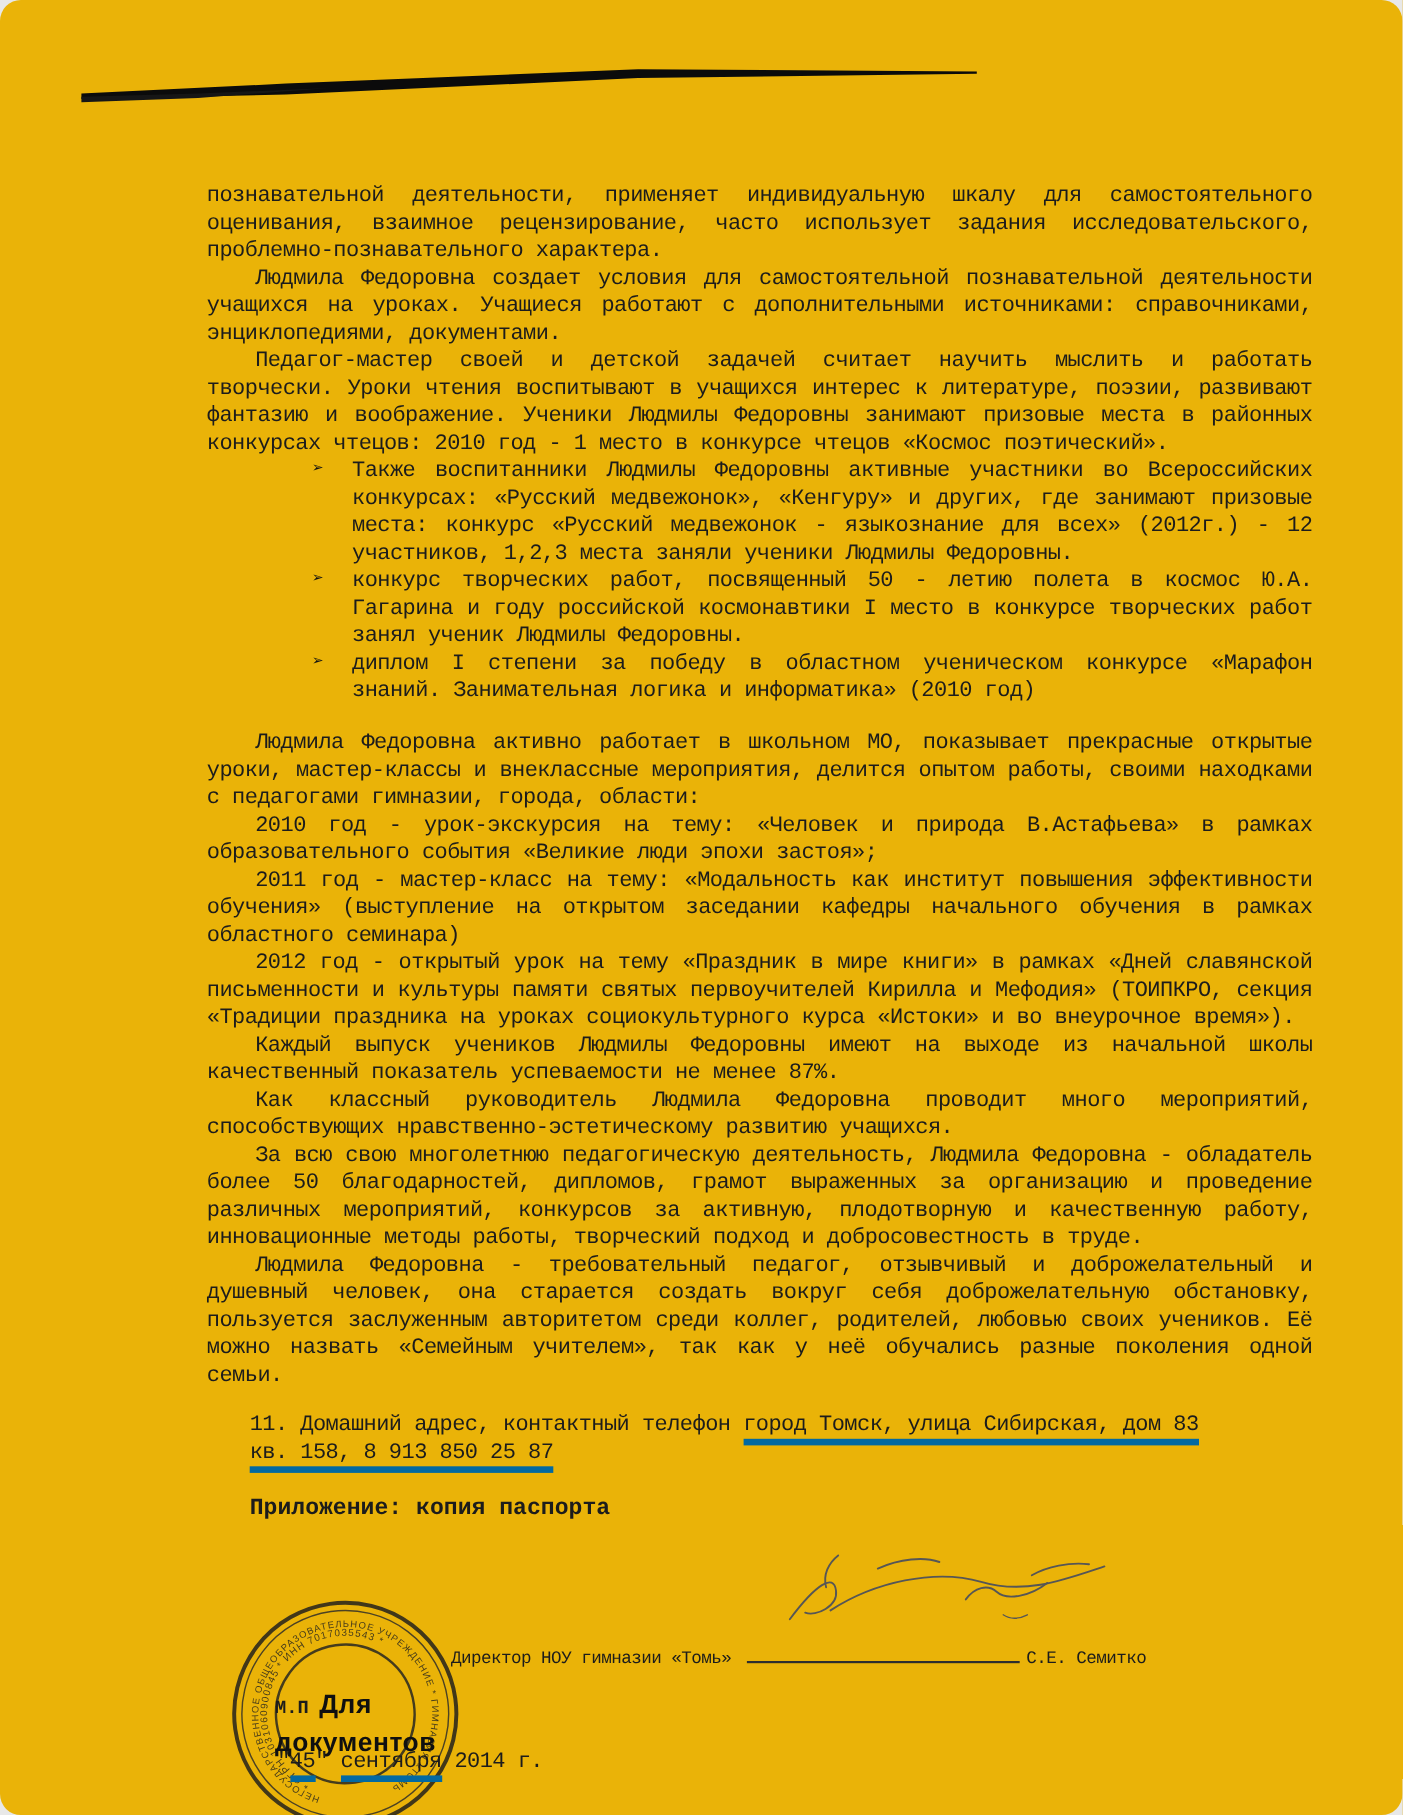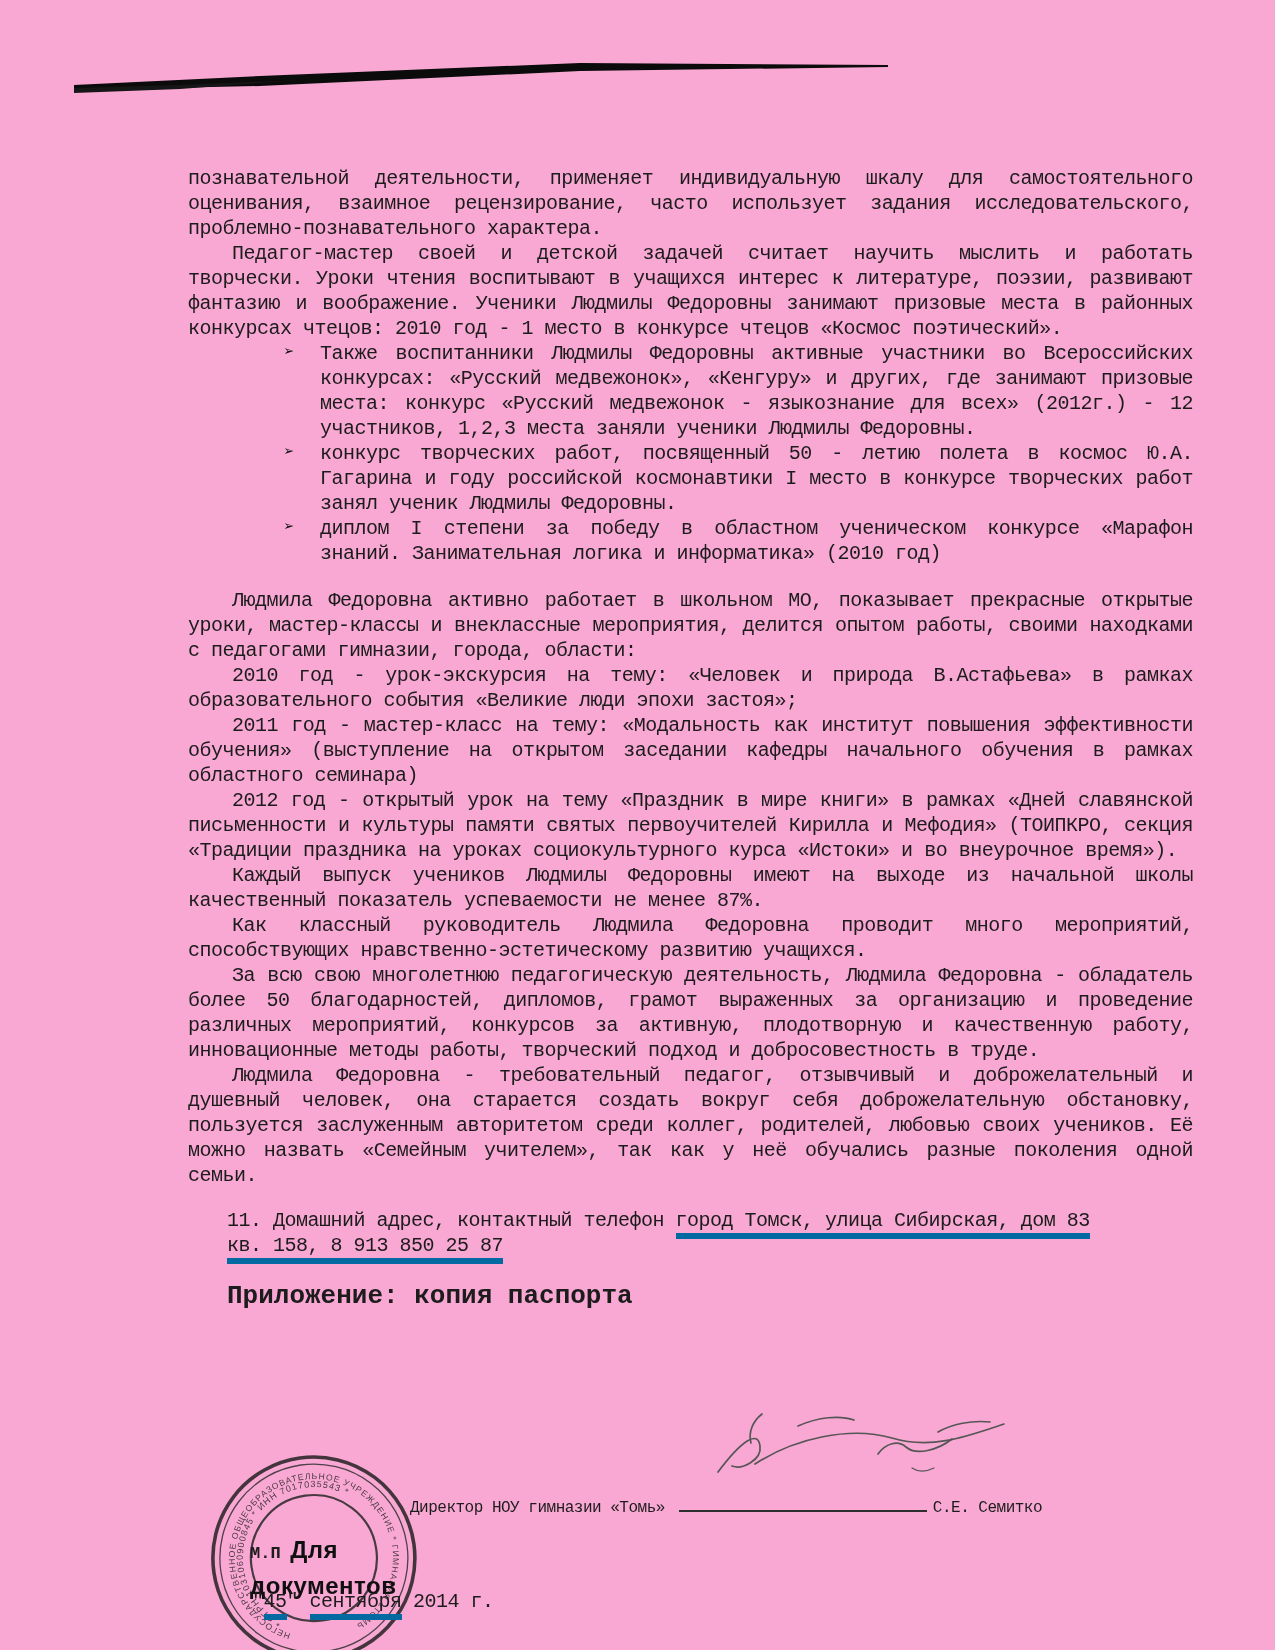--- a/index.html
+++ b/index.html
@@ -1,35 +1,36 @@
 <!DOCTYPE html>
 <html><head>
 <meta charset="utf-8">
 <style>
   html,body{margin:0;padding:0;background:#e8e8e8;}
   .page{
     position:relative;width:1275px;height:1650px;margin:0 auto;
-    background:#f9a8d4;overflow:hidden;
+    background:#eab308;overflow:hidden;
     font-family:"Liberation Mono","DejaVu Sans Mono",monospace;
     color:#1c1c1c;
+    border-radius:19px;
   }
   .streak{position:absolute;left:60px;top:52px;width:830px;height:46px;z-index:1;}
   .flow{
     position:absolute;left:188px;top:166px;width:1005px;z-index:2;
     font-size:20px;line-height:25px;letter-spacing:-0.5px;
   }
   .p{margin:0;text-align:justify;text-align-last:left;}
   .indent{text-indent:44px;}
   .gap-top{margin-top:22px;}
   ul.achievements{margin:0;padding:0 0 0 132px;list-style:none;}
   ul.achievements li{position:relative;text-align:justify;text-align-last:left;margin:0;}
   .bullet-arrow{position:absolute;left:-36px;top:-1px;font-size:17px;color:#111;}
   .address{margin-top:20px;padding-left:39px;}
   .u{border-bottom:6px solid #0369a1;padding-bottom:1px;}
-  .attachment{margin-top:26px;padding-left:39px;font-weight:bold;font-size:26px;letter-spacing:0;}
+  .attachment{margin-top:26px;padding-left:39px;font-weight:bold;font-size:21px;letter-spacing:0;}
   .director-row{
     position:absolute;left:188px;top:1492px;width:1020px;z-index:3;
     font-size:16px;line-height:25px;letter-spacing:-0.5px;white-space:nowrap;
   }
   .director-title{padding-left:222px;}
   .sig-line{display:inline-block;width:248px;border-bottom:2px solid #2e2e2e;margin:0 6px 0 14px;height:18px;}
   .sig-svg{position:absolute;left:700px;top:1402px;z-index:4;}
   .stamp-svg{position:absolute;left:180px;top:1446px;z-index:5;opacity:.82;transform:rotate(-8deg);}
   .mp-block{position:absolute;left:250px;top:1534px;z-index:6;line-height:31px;}
   .mp-label{font-size:17px;font-weight:bold;letter-spacing:0;text-align:right;}
@@ -42,20 +43,21 @@
 
 <div class="page">
 
   <svg class="streak" viewBox="0 0 830 46">
     <polygon points="14,33 200,24 520,11 828,13 828,15 520,19 200,34 14,38" fill="#0b0b0b"></polygon>
     <polygon points="14,36 120,33 240,28 120,37 14,41" fill="#161616"></polygon>
   </svg>
 
   <div class="flow">
     <p class="p">познавательной деятельности, применяет индивидуальную шкалу для самостоятельного оценивания, взаимное рецензирование, часто использует задания исследовательского, проблемно-познавательного характера.</p>
+    <p class="p indent">Людмила Федоровна создает условия для самостоятельной познавательной деятельности учащихся на уроках. Учащиеся работают с дополнительными источниками: справочниками, энциклопедиями, документами.</p>
     <p class="p indent">Педагог-мастер своей и детской задачей считает научить мыслить и работать творчески. Уроки чтения воспитывают в учащихся интерес к литературе, поэзии, развивают фантазию и воображение. Ученики Людмилы Федоровны занимают призовые места в районных конкурсах чтецов: 2010 год - 1 место в конкурсе чтецов «Космос поэтический».</p>
 
     <ul class="achievements">
       <li>
         <span class="bullet-arrow">➢</span>
         <span>Также воспитанники Людмилы Федоровны активные участники во Всероссийских конкурсах: «Русский медвежонок», «Кенгуру» и других, где занимают призовые места: конкурс «Русский медвежонок - языкознание для всех» (2012г.) - 12 участников, 1,2,3 места заняли ученики Людмилы Федоровны.</span>
       </li>
       <li>
         <span class="bullet-arrow">➢</span>
         <span>конкурс творческих работ, посвященный 50 - летию полета в космос Ю.А. Гагарина и году российской космонавтики I место в конкурсе творческих работ занял ученик Людмилы Федоровны.</span>

